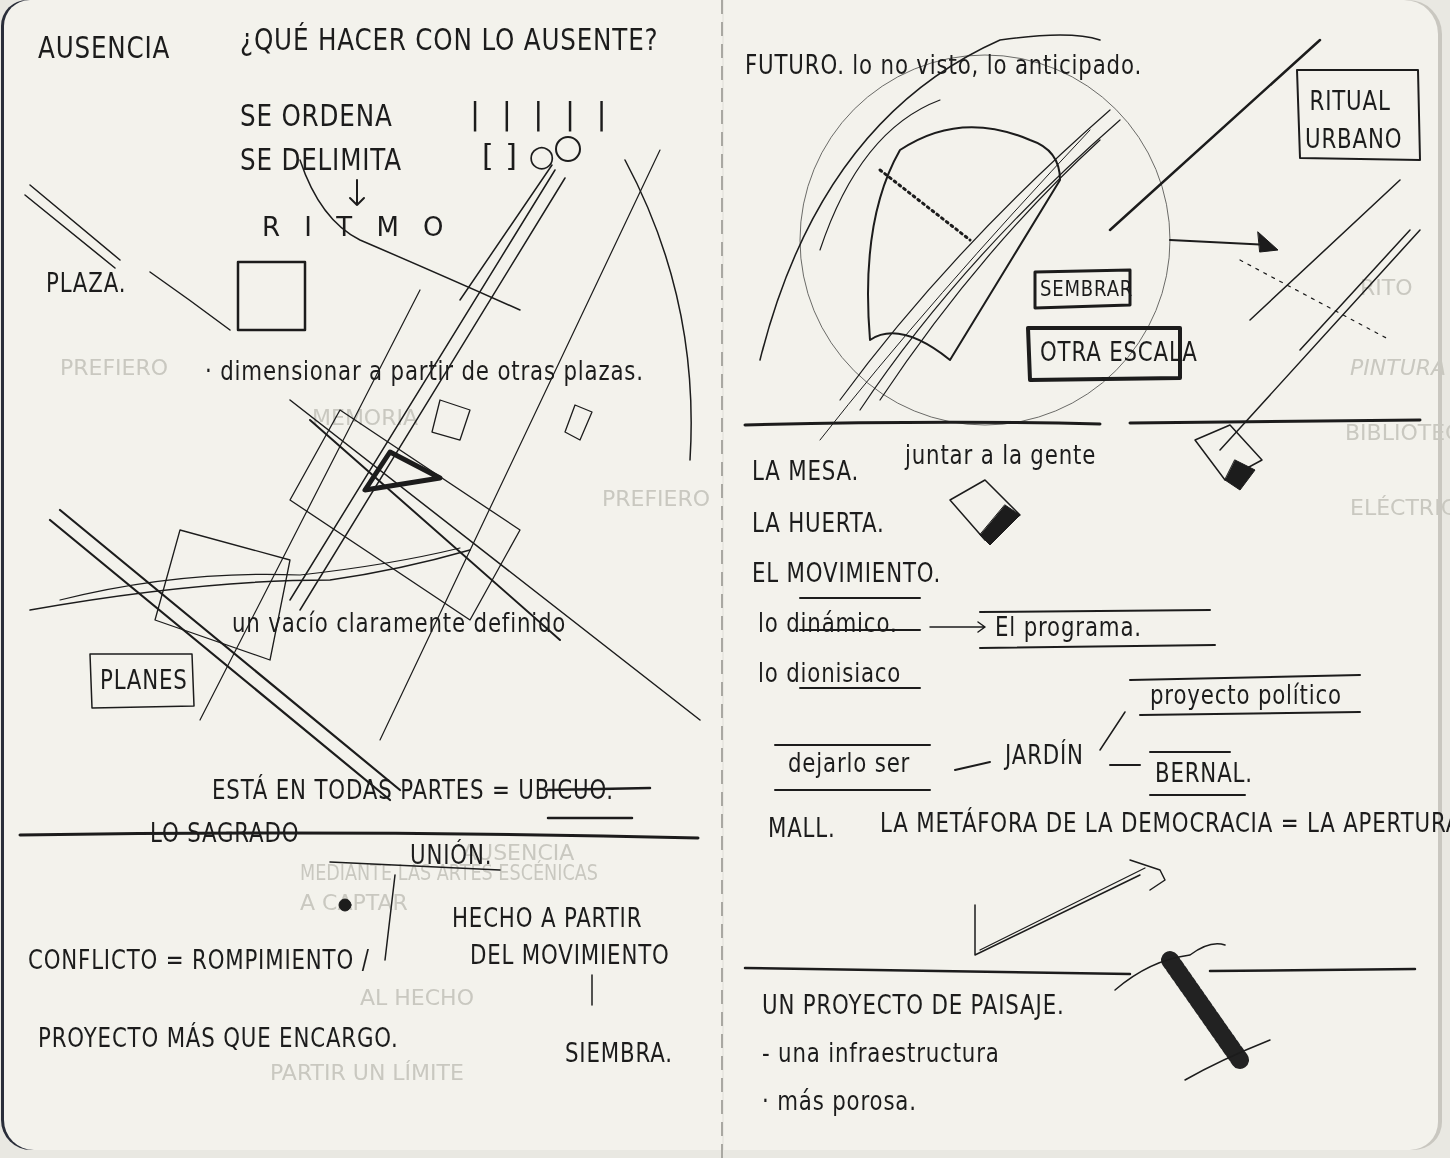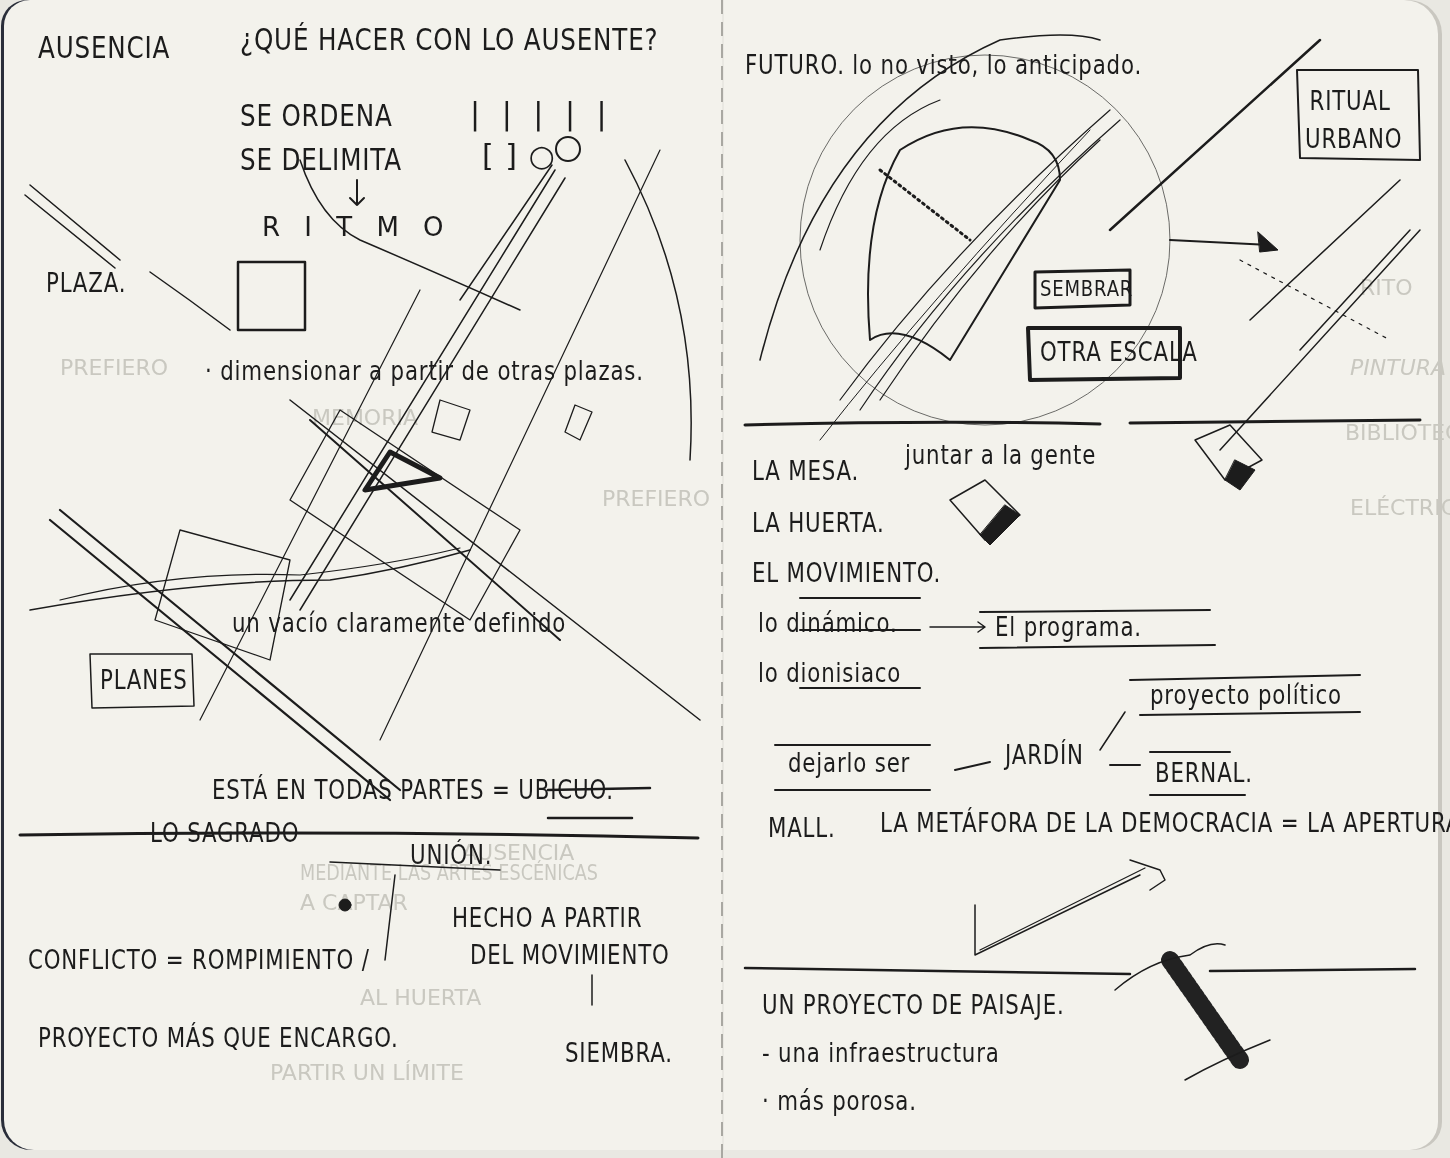--- a/index.html
+++ b/index.html
@@ -37,21 +37,21 @@
 
 <div class="spread">
   <div class="page page-left"></div>
   <div class="page page-right"></div>
   <div class="gutter"></div>
 
   <div class="ghost" style="left:312px;top:405px;">MEMORIA</div>
   <div class="ghost" style="left:462px;top:840px;">AUSENCIA</div>
   <div class="ghost" style="left:300px;top:860px;transform:scaleX(.8);transform-origin:left;">MEDIANTE LAS ARTES ESCÉNICAS</div>
   <div class="ghost" style="left:300px;top:890px;">A CAPTAR</div>
-  <div class="ghost" style="left:360px;top:985px;">AL HUERTA</div>
+  <div class="ghost" style="left:360px;top:985px;">AL HECHO</div>
   <div class="ghost" style="left:270px;top:1060px;">PARTIR UN LÍMITE</div>
   <div class="ghost" style="left:602px;top:455px;margin-top:31px;">PREFIERO</div>
   <div class="ghost" style="left:60px;top:355px;">PREFIERO</div>
   <div class="ghost" style="left:1360px;top:275px;">RITO</div>
   <div class="ghost" style="left:1350px;top:355px;font-style:italic;">PINTURA</div>
   <div class="ghost" style="left:1345px;top:420px;">BIBLIOTECA</div>
   <div class="ghost" style="left:1350px;top:495px;">ELÉCTRICO</div>
 
   <svg class="ink" viewBox="0 0 1450 1158">
     <g fill="none" stroke="#1c1c1c" stroke-linecap="round" stroke-linejoin="round">

